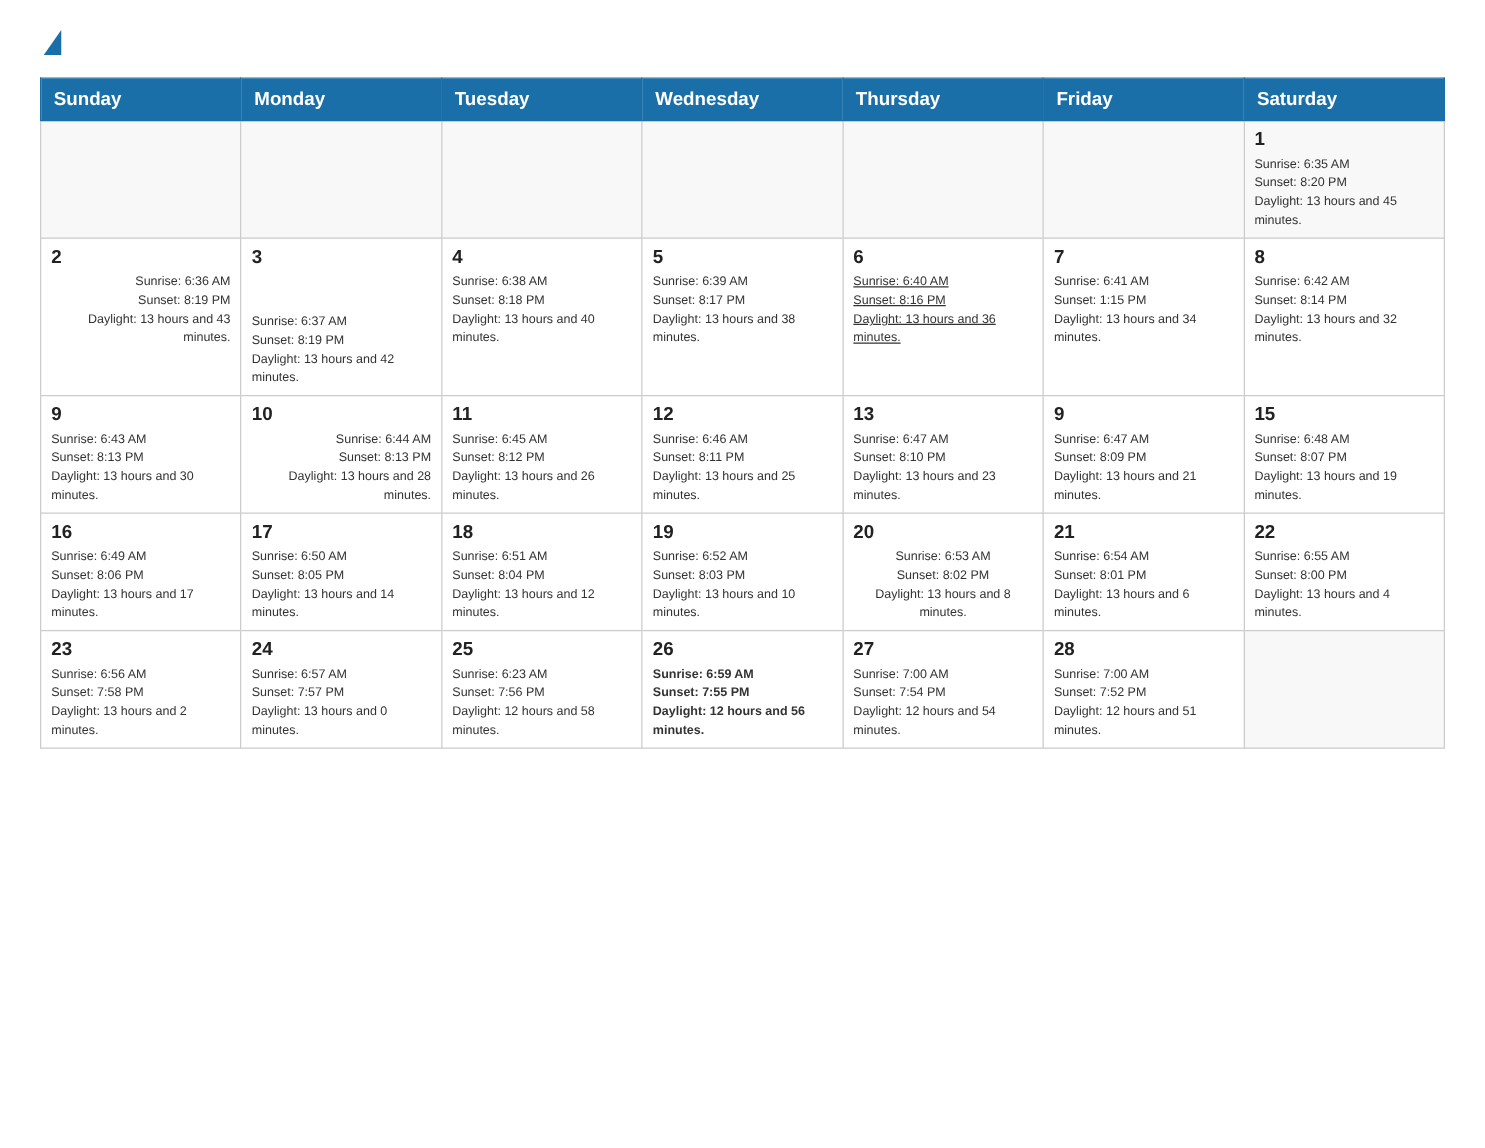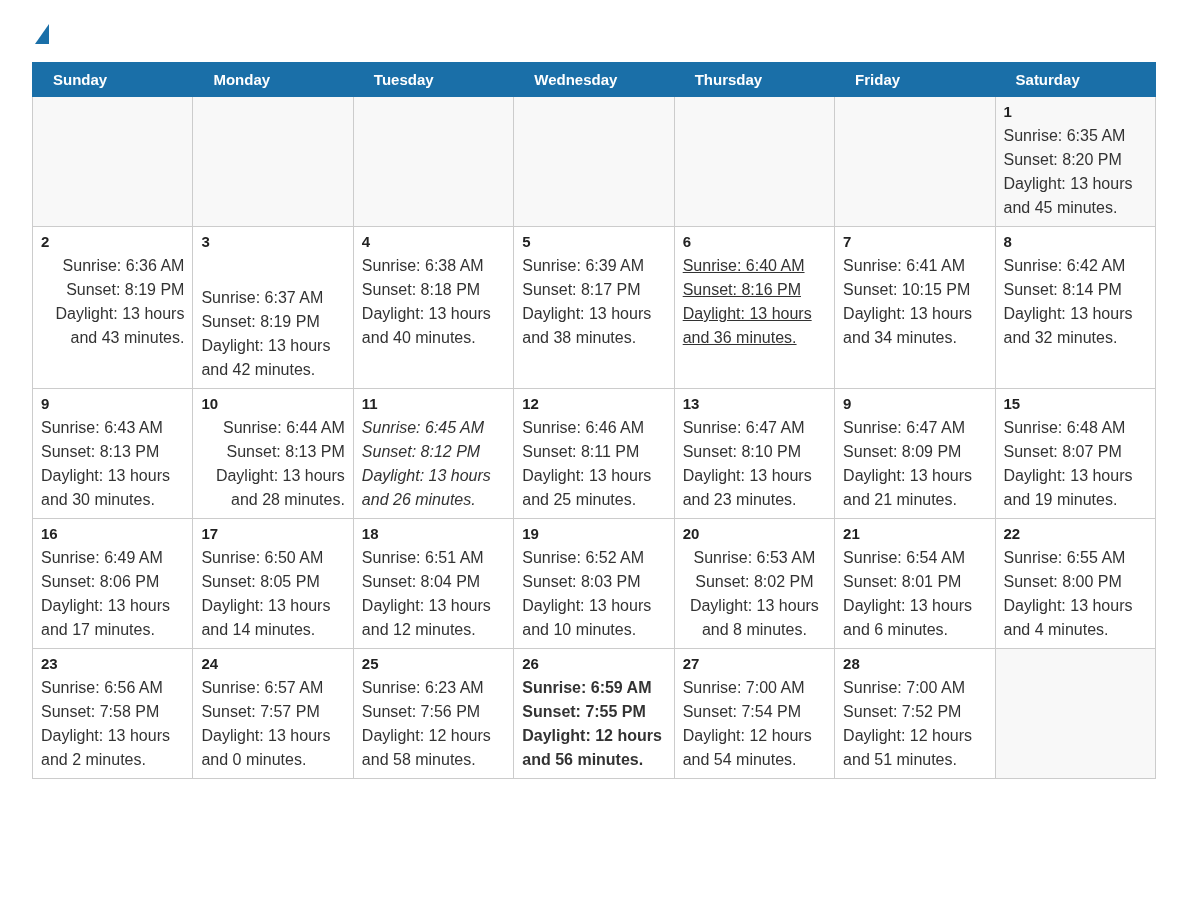--- a/index.html
+++ b/index.html
@@ -59,40 +59,40 @@
     }
     table {
       width: 100%;
       border-collapse: collapse;
     }
     th {
       background-color: #1a6fa8;
       color: #fff;
       font-size: 15px;
       font-weight: bold;
-      padding: 8px 20px;
+      padding: 8px 10px;
       text-align: left;
       border: 1px solid #1a6fa8;
     }
     td {
       border: 1px solid #ccc;
       vertical-align: top;
       padding: 6px 8px;
       width: 14.28%;
       min-height: 100px;
     }
     .day-number {
       font-size: 15px;
       font-weight: bold;
       color: #222;
       display: block;
       margin-bottom: 4px;
     }
     .day-info {
-      font-size: 16px;
+      font-size: 10px;
       color: #333;
       line-height: 1.5;
     }
     tr td {
       background: #fff;
     }
     tr:first-child td {
       background: #f8f8f8;
     }
     .empty-cell {
@@ -170,21 +170,21 @@
         </td>
         <td>
           <span class="day-number">6</span>
           <div class="day-info" style="white-space: pre-line; text-decoration: underline;">Sunrise: 6:40 AM
 Sunset: 8:16 PM
 Daylight: 13 hours and 36 minutes.</div>
         </td>
         <td>
           <span class="day-number">7</span>
           <div class="day-info" style="white-space: pre-line;">Sunrise: 6:41 AM
-Sunset: 10:15 PM
+Sunset: 1:15 PM
 Daylight: 13 hours and 34 minutes.</div>
         </td>
         <td>
           <span class="day-number">8</span>
           <div class="day-info" style="white-space: pre-line;">Sunrise: 6:42 AM
 Sunset: 8:14 PM
 Daylight: 13 hours and 32 minutes.</div>
         </td>
       </tr>
       <tr>
@@ -195,21 +195,21 @@
 Daylight: 13 hours and 30 minutes.</div>
         </td>
         <td>
           <span class="day-number">10</span>
           <div class="day-info" style="white-space: pre-line; text-align: right;">Sunrise: 6:44 AM
 Sunset: 8:13 PM
 Daylight: 13 hours and 28 minutes.</div>
         </td>
         <td>
           <span class="day-number">11</span>
-          <div class="day-info" style="white-space: pre-line; font-style: italic;">Sunrise: 6:45 AM
+          <div class="day-info" style="white-space: pre-line;">Sunrise: 6:45 AM
 Sunset: 8:12 PM
 Daylight: 13 hours and 26 minutes.</div>
         </td>
         <td>
           <span class="day-number">12</span>
           <div class="day-info" style="white-space: pre-line;">Sunrise: 6:46 AM
 Sunset: 8:11 PM
 Daylight: 13 hours and 25 minutes.</div>
         </td>
         <td>

